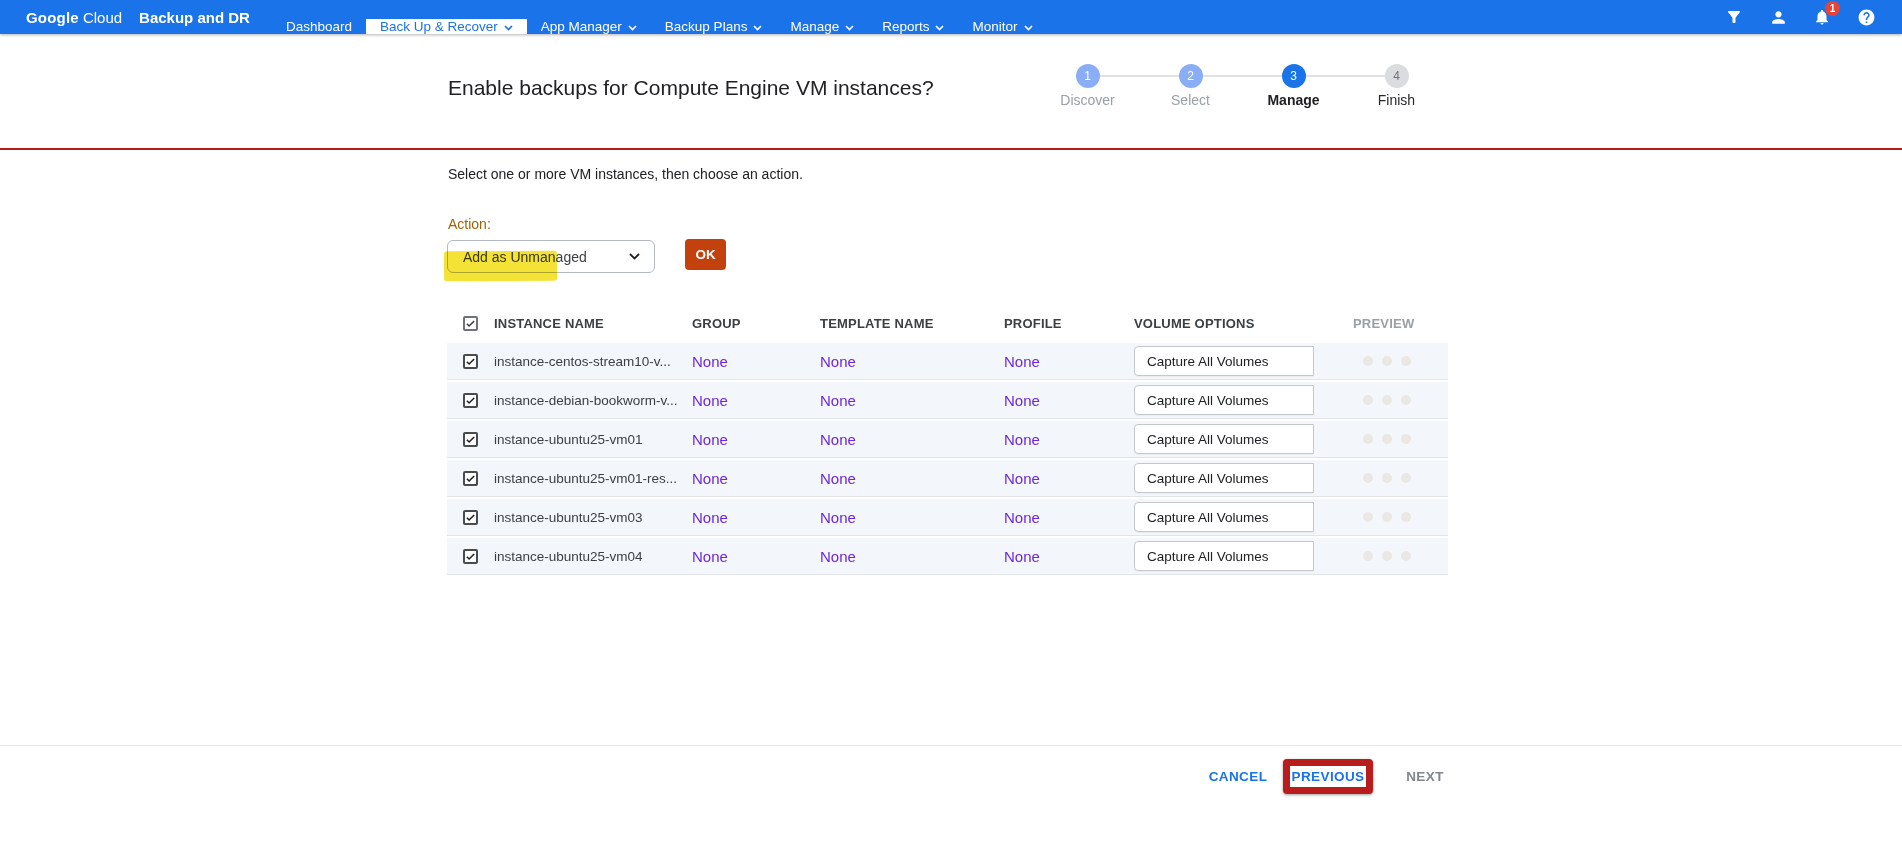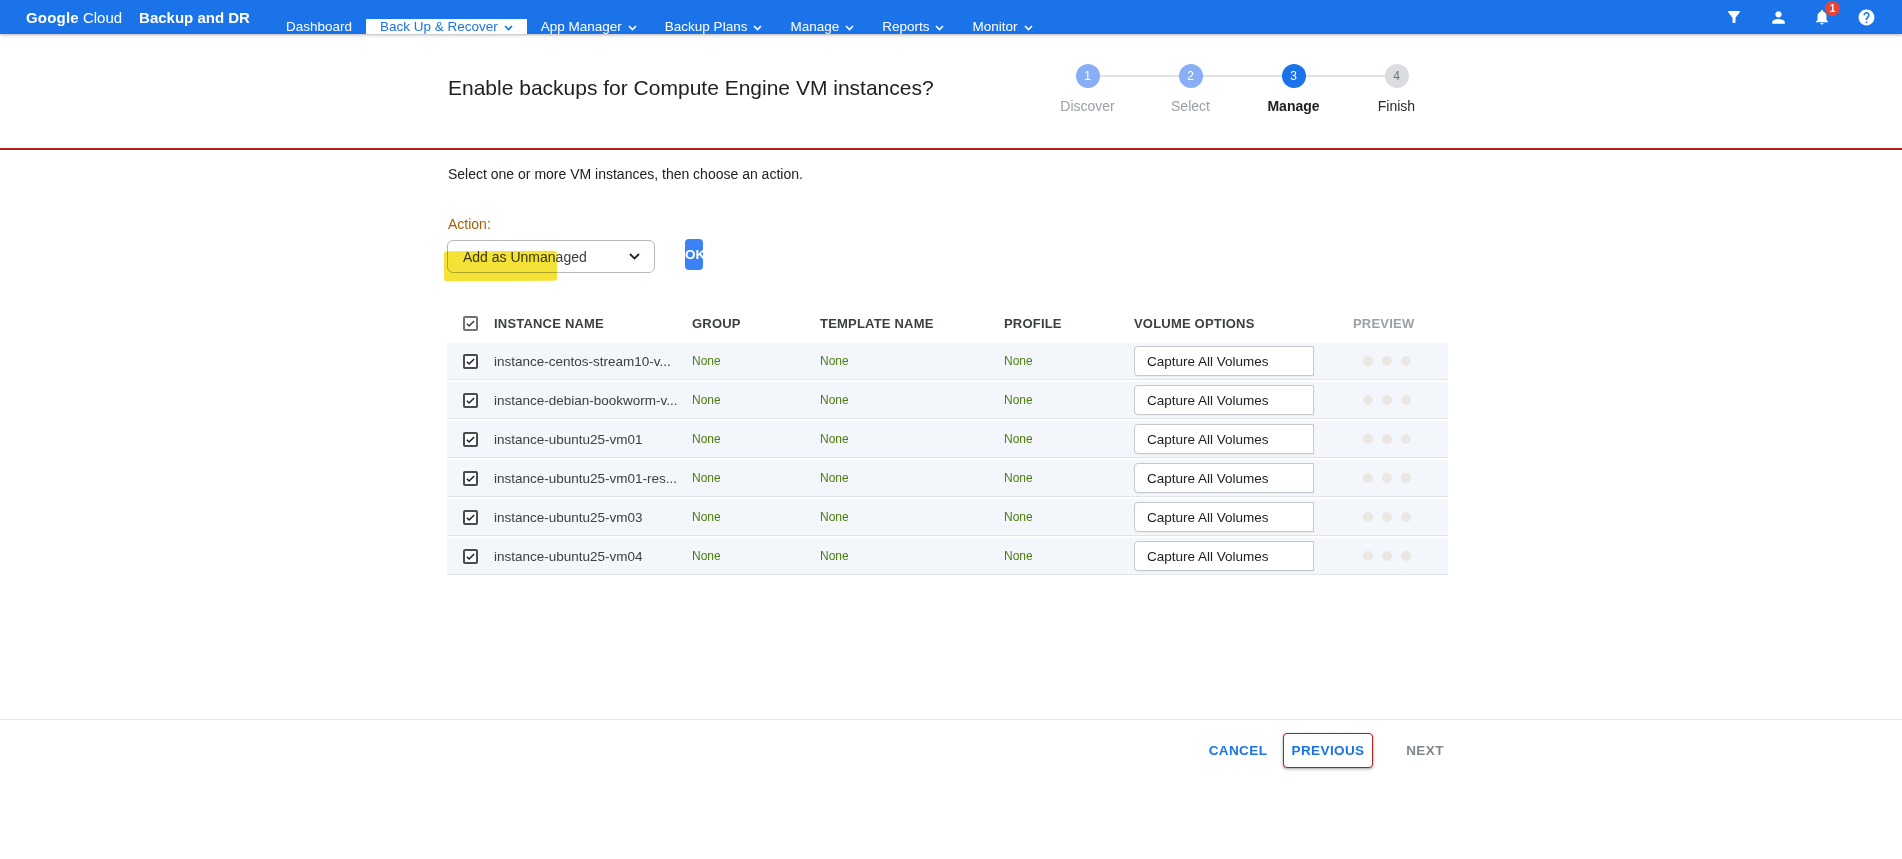--- a/index.html
+++ b/index.html
@@ -35,67 +35,67 @@
   .stepper { position: absolute; left: 1036px; top: 30px; display: flex; }
   .step { width: 103px; display: flex; flex-direction: column; align-items: center; position: relative; }
   .step:not(:first-child)::before { content: ""; position: absolute; top: 11px; left: -40px;
     width: 80px; height: 2px; background: #dfe1e5; }
   .step-circle { width: 24px; height: 24px; border-radius: 50%; display: flex;
     align-items: center; justify-content: center; font-size: 12px; font-weight: 500;
     color: #fff; z-index: 2; }
   .step.done .step-circle { background: #8aaef5; }
   .step.active .step-circle { background: #1a73e8; }
   .step.future .step-circle { background: #dadce0; color: #6e7277; }
-  .step-label { margin-top: 10px; font-size: 14px; color: #9aa0a6; }
+  .step-label { margin-top: 4px; font-size: 14px; color: #9aa0a6; }
   .step.active .step-label { color: #202124; font-weight: 700; }
   .step.future .step-label { color: #27292c; }
 
   
   .instruction { position: absolute; left: 448px; top: 166px; font-size: 14px; color: #202124; }
   .action-label { position: absolute; left: 448px; top: 216px; font-size: 14px; color: #a16207; }
   .action-select { position: absolute; left: 447px; top: 240px; width: 208px; height: 33px;
     background: #fff; border: 1px solid #b4b9bf; border-radius: 6px;
     display: flex; align-items: center; justify-content: space-between;
     padding: 0 14px 0 15px; font-size: 14px; color: #3c4043; cursor: pointer; }
   .highlight-mark { position: absolute; left: 444px; top: 251px; width: 113px; height: 30px;
     background: #f3de12; mix-blend-mode: multiply; opacity: .85; border-radius: 3px;
     transform: rotate(-.4deg); pointer-events: none; z-index: 5; }
-  .ok-button { position: absolute; left: 685px; top: 239px; width: 18px; height: 31px;
-    background: #3b82f6; border: none; border-radius: 4px; color: #fff;
+  .ok-button { position: absolute; left: 685px; top: 239px; width: 41px; height: 31px;
+    background: #c2410c; border: none; border-radius: 4px; color: #fff;
     font-size: 13.5px; font-weight: 700; font-family: inherit; cursor: pointer; }
 
   
   .vm-table { position: absolute; left: 447px; top: 303px; width: 1001px; }
   .tgrid { display: grid; grid-template-columns: 47px 198px 128px 184px 130px 219px 1fr;
     align-items: center; }
   .thead { height: 40px; background: #fff; }
   .th { font-size: 13px; font-weight: 700; color: #3c4043; letter-spacing: .2px; }
   .th.preview { color: #9aa0a6; }
   .checkbox-cell { padding-left: 16px; display: flex; align-items: center; }
   .checkbox { width: 15px; height: 15px; border: 2px solid #494c4e; border-radius: 2px;
     background: #fff; display: flex; align-items: center; justify-content: center; cursor: pointer; }
   .thead .checkbox { border-color: #6f7377; }
   .row { height: 37px; background: #f3f6fb; border-bottom: 1px solid #e1e4e8; margin-bottom: 2px; }
   .cell-name { font-size: 13.5px; color: #3c4043; white-space: nowrap; overflow: hidden; }
-  .cell-none { font-size: 12px; color: #4d7c0f; }
+  .cell-none { font-size: 15px; color: #6d28d9; }
   .vol-select { width: 180px; height: 30px; background: #fff;
     border: 1px solid #c4c8cd; border-radius: 4px 0 0 4px; display: flex; align-items: center;
     padding-left: 12px; font-size: 13.5px; color: #202124; cursor: pointer;
     box-shadow: 0 1px 1px rgba(0,0,0,.04); }
   .preview-dots { display: flex; gap: 9px; padding-left: 10px; }
   .dot { width: 10px; height: 10px; border-radius: 50%; background: #ebe7e2; }
 
   
-  .footer { position: absolute; top: 719px; left: 0; width: 100%; height: 112px;
+  .footer { position: absolute; top: 745px; left: 0; width: 100%; height: 112px;
     border-top: 1px solid #e3e5e8; background: #fff; }
   .footer-btn { position: absolute; top: 13px; height: 35px; display: flex; align-items: center;
     justify-content: center; font-size: 13.5px; font-weight: 700; letter-spacing: .4px;
     font-family: inherit; background: transparent; border: none; cursor: pointer; }
   .cancel-button { left: 1196px; width: 84px; color: #1a73e8; }
-  .previous-button { left: 1283px; width: 90px; background: #fff; border: 1px solid #b91c1c;
+  .previous-button { left: 1283px; width: 90px; background: #fff; border: 7px solid #b91c1c;
     border-radius: 4px; color: #1a73e8;
     box-shadow: 0 1px 2px rgba(60,64,67,.3), 0 1px 3px 1px rgba(60,64,67,.15); }
   .next-button { left: 1390px; width: 70px; color: #80868b; cursor: default; }
 
   svg { display: block; }
 </style>
 </head>
 <body>
 
 <div class="stage">

